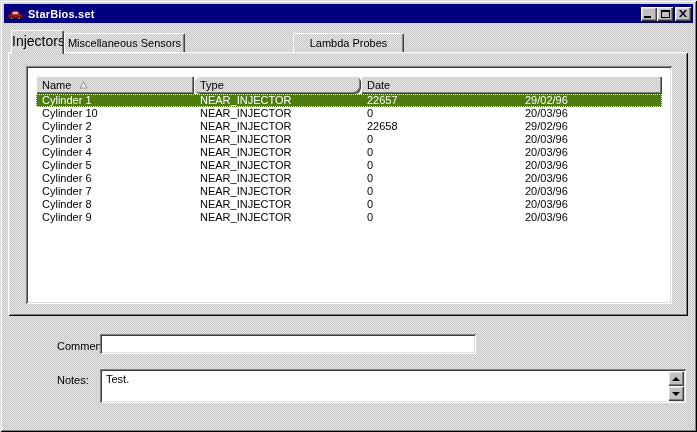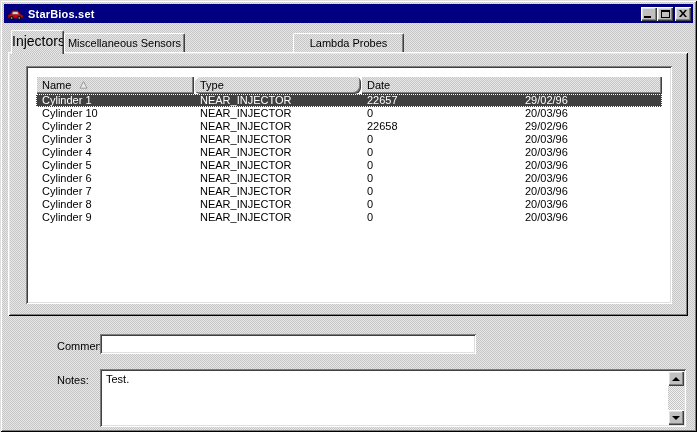--- a/index.html
+++ b/index.html
@@ -32,25 +32,25 @@
   .panel{position:absolute;left:8px;top:52px;width:680px;height:264px;z-index:1;}
 
   .listview{position:absolute;left:26px;top:66px;width:646px;height:238px;background:#fff;z-index:3;padding:10px;}
   .lv-header{display:flex;height:18px;}
   .hcell{display:flex;align-items:center;padding-left:6px;box-shadow:inset 1px 1px 0 #ffffff,inset -1px -1px 0 #404040,inset -2px -2px 0 #808080;overflow:hidden;white-space:nowrap;}
   .w0{width:158px;} .w1{width:167px;border-radius:6px;} .w2{width:158px;} .w3{flex:1;}
   .sort-ico{margin-left:8px;flex:0 0 auto;}
   .lv-body{position:relative;}
   .lv-row{display:flex;height:13px;line-height:13px;}
   .lv-row .cell{padding-left:6px;overflow:hidden;white-space:nowrap;}
-  .lv-row.selected{background:#404040;color:#fff;outline:1px dotted #ffffff;outline-offset:-1px;}
+  .lv-row.selected{background:#4d7c0f;color:#fff;outline:1px dotted #ffffff;outline-offset:-1px;}
 
   .field-label{position:absolute;left:13px;margin-left:44px;}
   .comment-input{position:absolute;left:100px;top:334px;width:376px;height:20px;background:#fff;border:none;outline:none;padding:2px 5px;font-family:"Liberation Sans","DejaVu Sans",sans-serif;font-size:11px;}
-  .notes-box{position:absolute;left:100px;top:369px;width:586px;height:58px;background:#fff;padding:2px;}
+  .notes-box{position:absolute;left:100px;top:369px;width:586px;height:34px;background:#fff;padding:2px;}
   .notes-text{position:absolute;left:6px;top:4px;white-space:pre-wrap;}
   .vscroll{position:absolute;top:2px;right:2px;bottom:2px;width:16px;display:flex;flex-direction:column;}
   .sbtn{width:16px;height:15px;flex:0 0 auto;display:flex;align-items:center;justify-content:center;}
   .strack{flex:1;}
   .arrow-up{width:0;height:0;border-left:4px solid transparent;border-right:4px solid transparent;border-bottom:4px solid #000;}
   .arrow-down{width:0;height:0;border-left:4px solid transparent;border-right:4px solid transparent;border-top:4px solid #000;}
 </style>
 </head>
 <body>
 

